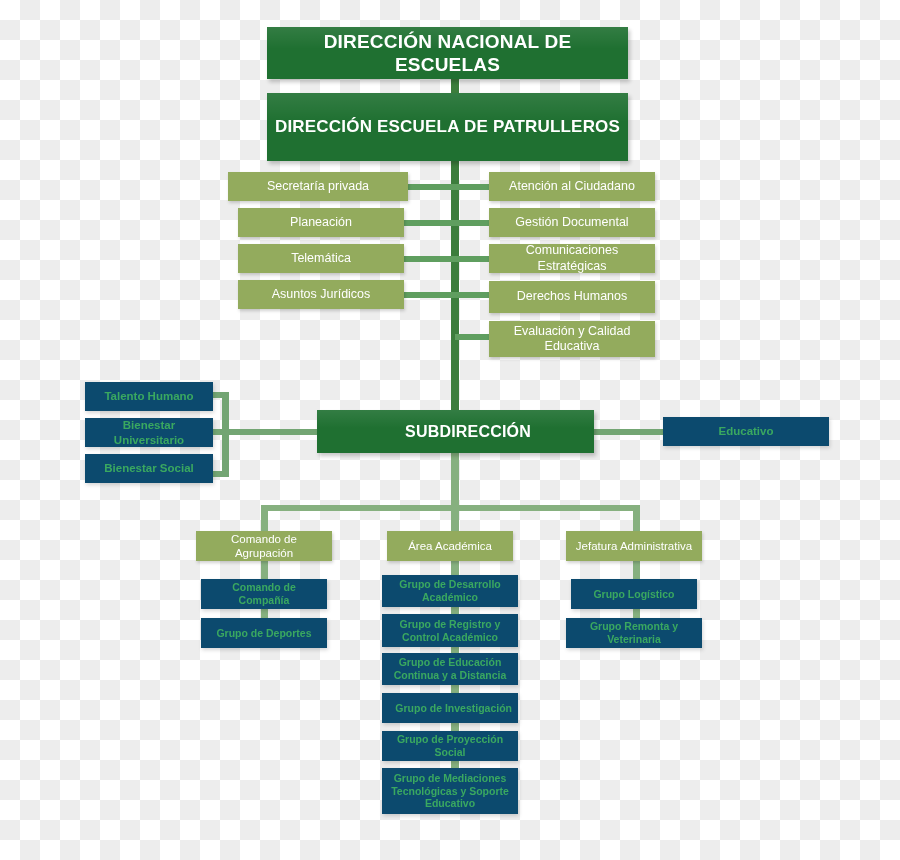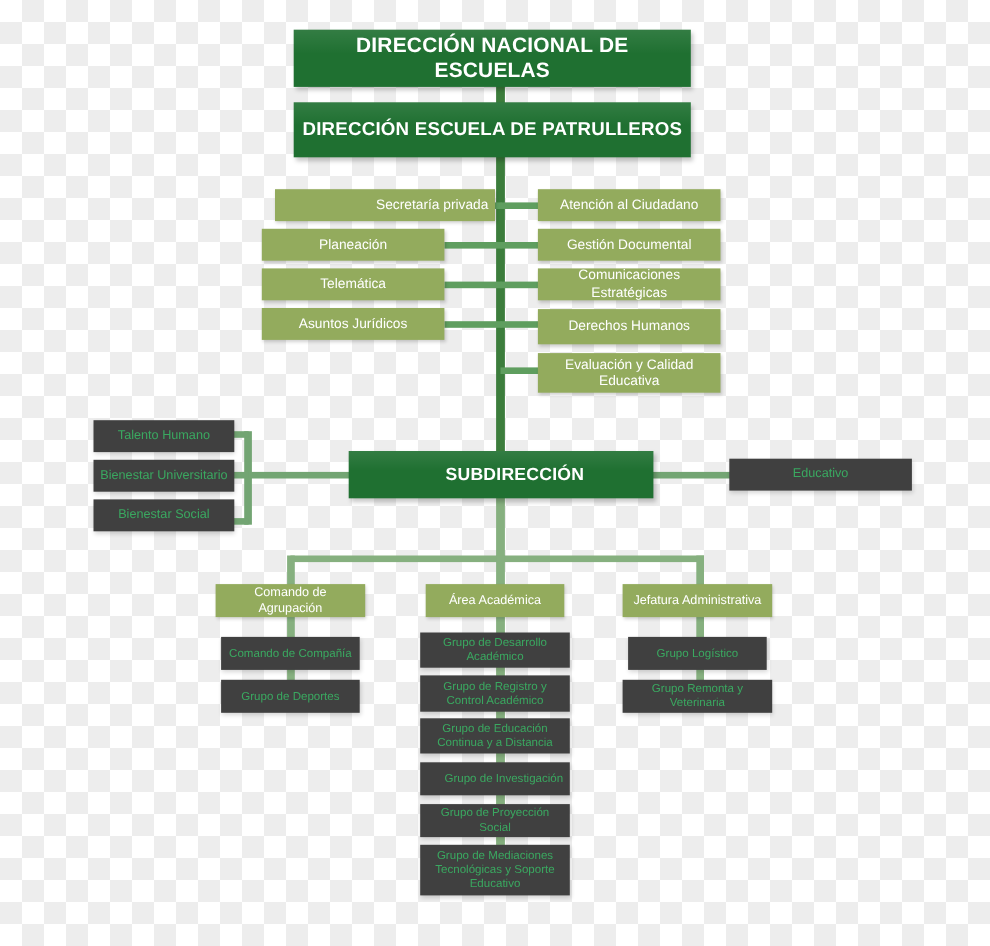--- a/index.html
+++ b/index.html
@@ -68,23 +68,23 @@
     background: linear-gradient(180deg, rgba(255,255,255,.09), rgba(255,255,255,0));
     pointer-events: none;
   }
   .box-olive {
     background: #93ab5d;
     color: #ffffff;
     font-weight: normal;
     box-shadow: 1px 2px 3px rgba(0,0,0,.18);
   }
   .box-white {
-    background: #404040;
+    background: #0c4a6e;
     color: #3aa860;
-    font-weight: normal;
+    font-weight: bold;
     box-shadow: 1px 2px 4px rgba(0,0,0,.16);
   }
 
   .t-title1 { font-size: 19px; }
   .t-title2 { font-size: 17px; }
   .t-sub    { font-size: 16px; }
   .t-staff  { font-size: 12.5px; }
   .t-branch { font-size: 11.5px; }
   .t-leaf   { font-size: 10.5px; }
   .t-side   { font-size: 11.5px; }
@@ -132,25 +132,25 @@
   <div class="line-pale" style="left:451px; top:722px; width:8px; height:10px;"></div>
   <div class="line-pale" style="left:451px; top:760px; width:8px; height:9px;"></div>
 
   <div class="line-pale" style="left:633px; top:559px; width:7px; height:22px;"></div>
   <div class="line-pale" style="left:633px; top:608px; width:7px; height:12px;"></div>
 
   <div class="box box-dark t-title1" style="left:267px; top:27px; width:361px; height:52px;">
     <span>DIRECCIÓN NACIONAL DE ESCUELAS</span>
   </div>
 
-  <div class="box box-dark t-title2" style="left:267px; top:93px; width:361px; height:50px;">
+  <div class="box box-dark t-title2" style="left:267px; top:93px; width:361px; height:68px;">
     <span>DIRECCIÓN ESCUELA DE PATRULLEROS</span>
   </div>
 
-  <div class="box box-olive t-staff" style="left:250px; top:172px; width:200px; height:29px;justify-content:flex-end;">
+  <div class="box box-olive t-staff" style="left:228px; top:172px; width:180px; height:29px;">
     <span>Secretaría privada</span>
   </div>
   <div class="box box-olive t-staff" style="left:238px; top:208px; width:166px; height:29px;">
     <span>Planeación</span>
   </div>
   <div class="box box-olive t-staff" style="left:238px; top:244px; width:166px; height:29px;">
     <span>Telemática</span>
   </div>
   <div class="box box-olive t-staff" style="left:238px; top:280px; width:166px; height:29px;">
     <span>Asuntos Jurídicos</span>

